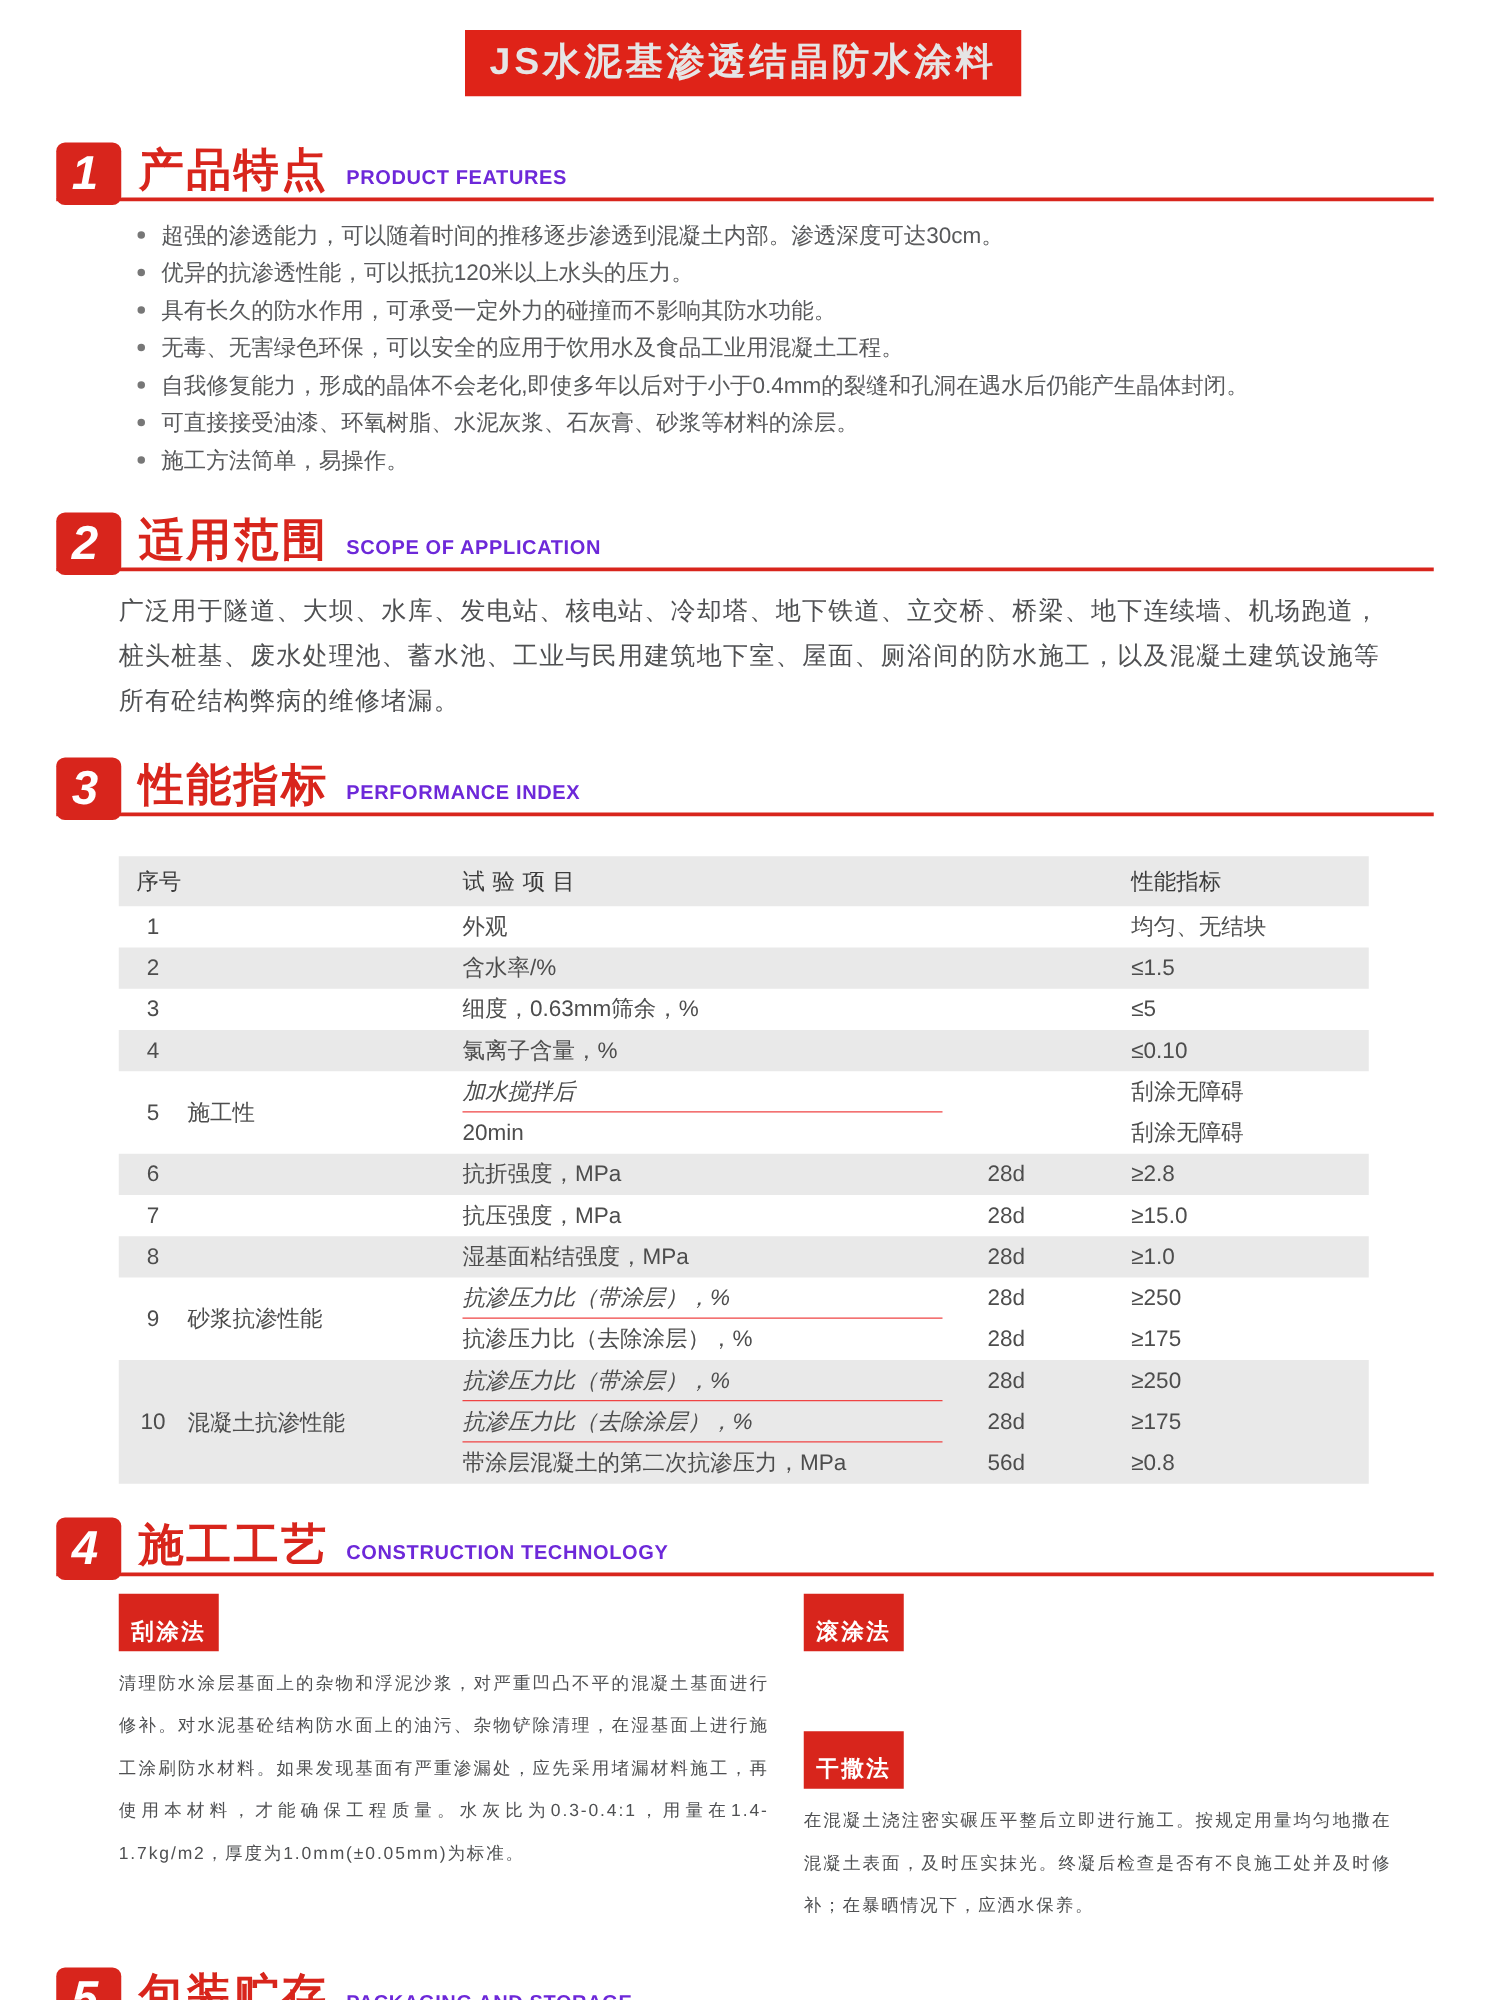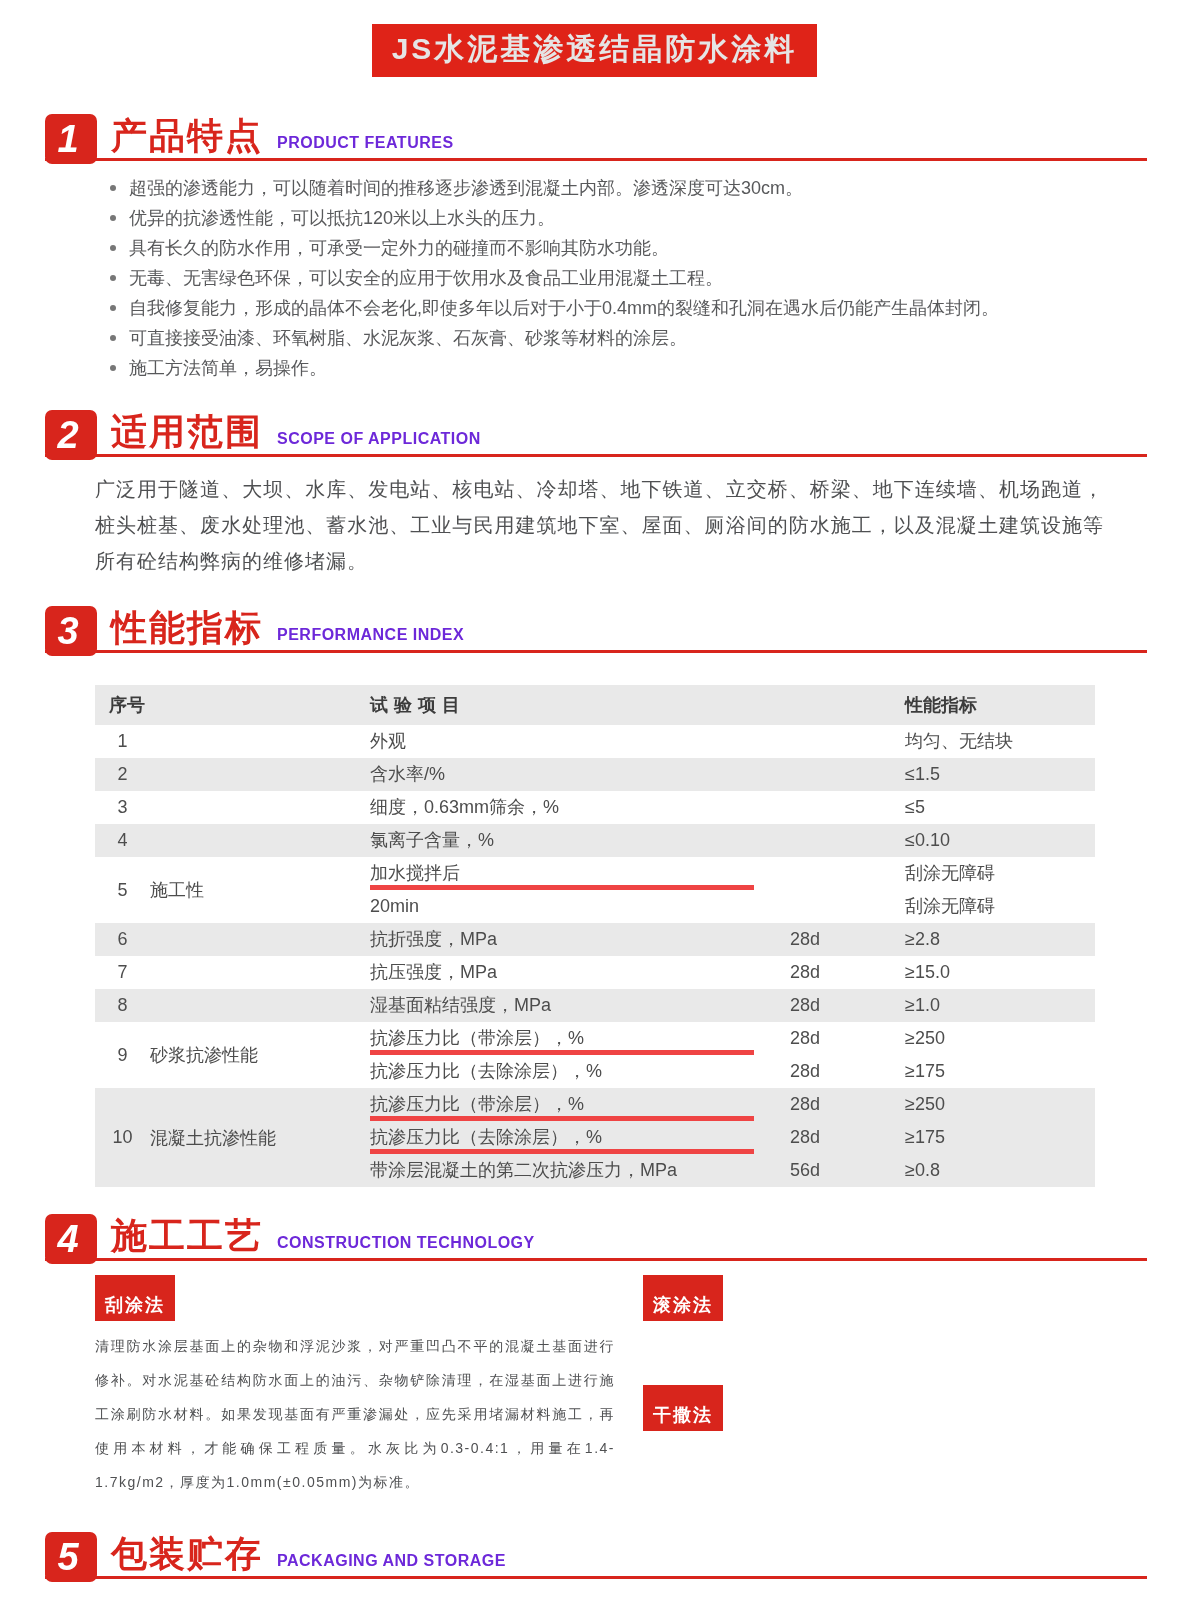--- a/index.html
+++ b/index.html
@@ -33,30 +33,30 @@
          margin:10px 13px 0 0; }
   .feature-text { font-size:18px; color:#58595b; line-height:26px; white-space:nowrap; }
 
   
   .scope { margin:14px 85px 0 95px; font-size:20px; color:#4f5052; line-height:36px;
            letter-spacing:1px; text-align:justify; }
 
   
   .ptable { margin:14px 94px 0 95px; font-size:18px; color:#4d4d4d; }
   .thead, .trow { display:grid; grid-template-columns:55px 220px 420px 115px auto; }
-  .thead { background:#e9e9e9; padding:8px 0; font-weight:bold; color:#3c3c3c;margin-top:32px; }
+  .thead { background:#e9e9e9; padding:8px 0; font-weight:normal; color:#3c3c3c;margin-top:32px; }
   .th-no { grid-column:1 / 3; padding-left:14px; }
   .th-item { grid-column:3; letter-spacing:6px; }
   .th-index { grid-column:5; }
   .trow.shaded { background:#e9e9e9; }
   .td { display:flex; flex-direction:column; justify-content:center; }
   .td-no { align-items:center; }
   .sub { height:33px; line-height:33px; white-space:nowrap; }
   .td-item { padding-right:36px; }
-  .td-item .sub.divided { border-bottom:5px solid #ef4444; }
+  .td-item .sub.divided { border-bottom:1px solid #ef4444;font-style:italic; }
 
   
   .construction { display:flex; margin:14px 60px 0 95px; gap:28px; }
   .col-left { width:520px; }
   .col-right { width:470px; }
   .badge { display:inline-block; background:#d8251c; color:#fff; font-size:18px;
            font-weight:bold; letter-spacing:2px; padding:18px 10px 4px; }
   .method-text { margin-top:8px; font-size:14px; color:#4f5052; line-height:34px;
                  letter-spacing:1.5px; text-align:justify; }
   .method-gap { height:56px; }
@@ -279,20 +279,21 @@
     <p class="method-text">清理防水涂层基面上的杂物和浮泥沙浆，对严重凹凸不平的混凝土基面进行修补。对水泥基砼结构防水面上的油污、杂物铲除清理，在湿基面上进行施工涂刷防水材料。如果发现基面有严重渗漏处，应先采用堵漏材料施工，再使用本材料，才能确保工程质量。水灰比为0.3-0.4:1，用量在1.4-1.7kg/m2，厚度为1.0mm(±0.05mm)为标准。</p>
   </div>
   <div class="col-right">
     <div>
       <span class="badge">滚涂法</span>
       <p class="method-text"></p>
     </div>
     <div class="method-gap"></div>
     <div>
       <span class="badge">干撒法</span>
+      <p class="method-text">在混凝土浇注密实碾压平整后立即进行施工。按规定用量均匀地撒在混凝土表面，及时压实抹光。终凝后检查是否有不良施工处并及时修补；在暴晒情况下，应洒水保养。</p>
     </div>
   </div>
 </div>
 
 <div class="sec-header mt28">
   <div class="sec-num">5</div>
   <span class="sec-title">包装贮存</span>
   <span class="sec-sub">PACKAGING AND STORAGE</span>
 </div>
 

